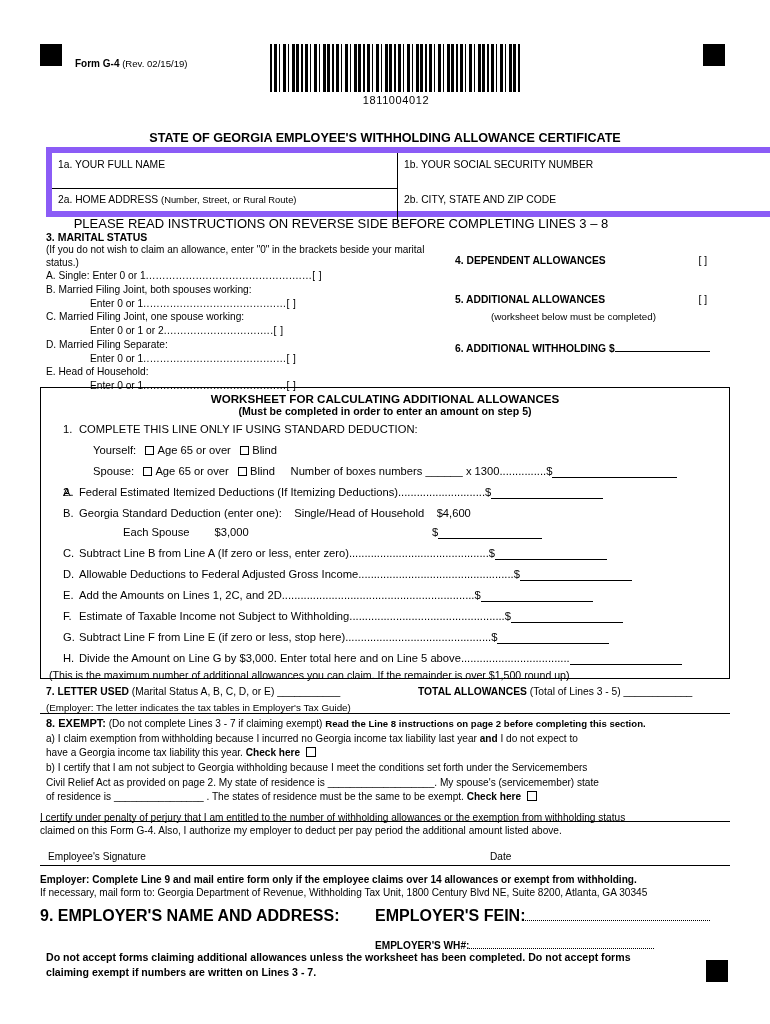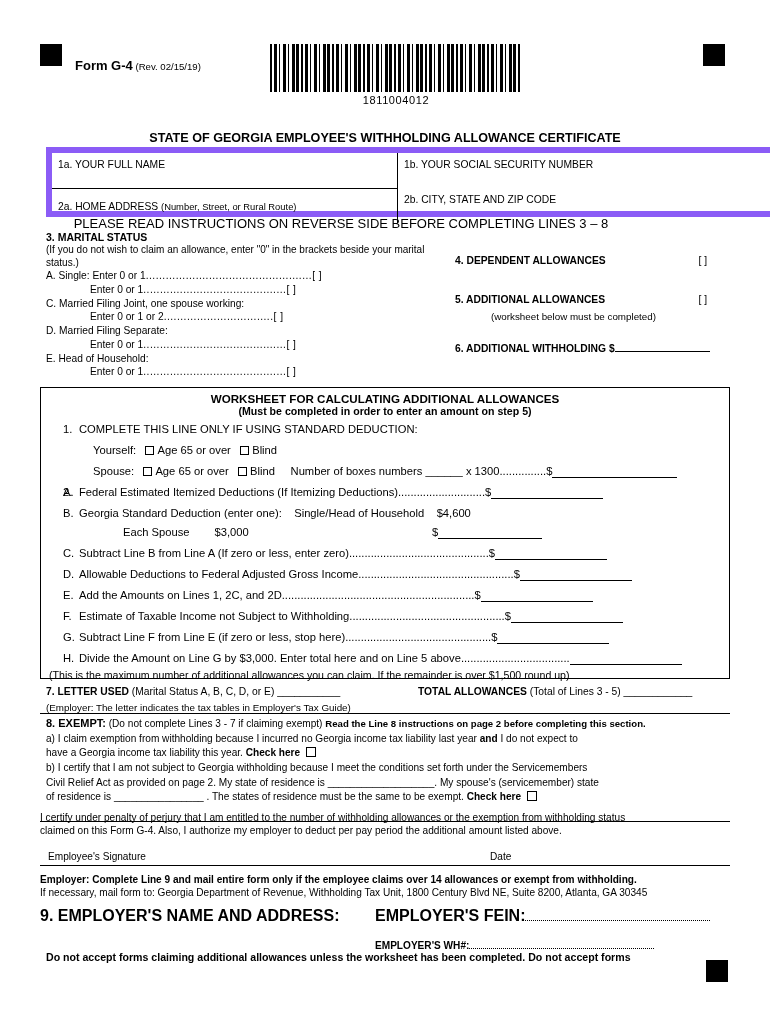--- a/index.html
+++ b/index.html
@@ -20,21 +20,21 @@
   
   .reg-mark { position: absolute; background: #000; width: 22px; height: 22px; }
   .reg-tl { left: 40px; top: 44px; }
   .reg-tr { left: 703px; top: 44px; }
   .reg-br { left: 706px; top: 960px; }
 
   .form-id {
     position: absolute; left: 75px; top: 58px;
     font-size: 9.6px;
   }
-  .form-id b { font-size: 13px; margin-top: 40px; }
+  .form-id b { font-size: 10px; margin-top: 40px; }
 
   
   .barcode-wrap {
     position: absolute; left: 270px; top: 44px; width: 252px; text-align: center;
   }
   .barcode {
     height: 48px; width: 100%;
     background-image: repeating-linear-gradient(
       to right,
       #000 0px, #000 2px, #fff 2px, #fff 4px,
@@ -58,21 +58,21 @@
     position: absolute; left: 46px; top: 147px; width: 764px; height: 70px;
     border: 6px solid #8b5cf6;
   }
   .idbox .cell {
     position: absolute; font-size: 10.3px; padding: 4px 6px;
   }
   .idbox .vline { position: absolute; left: 345px; top: 0; width: 1px; height: 70px; background: #000; }
   .idbox .hline { position: absolute; left: 0; top: 35px; width: 345px; height: 1px; background: #000; }
   .c1a { left: 0; top: 2px; }
   .c1b { left: 346px; top: 2px; }
-  .c2a { left: 0; top: 37px; margin-top: 7px; }
+  .c2a { left: 0; top: 37px; }
   .c2b { left: 346px; top: 37px; }
   .small-note { font-size: 9.4px; }
 
   .read-instr {
     position: absolute; left: 0; top: 216px; width: 682px; text-align: center;
     font-size: 13px; font-weight: normal;
   }
 
   
   .marital { position: absolute; left: 46px; top: 231px; width: 400px; font-size: 10.2px; }
@@ -185,20 +185,23 @@
 
   <div class="read-instr">PLEASE READ INSTRUCTIONS ON REVERSE SIDE BEFORE COMPLETING LINES 3 – 8</div>
 
   <div class="marital">
     <div class="hdr">3. MARITAL STATUS</div>
     <div class="sub">(If you do not wish to claim an allowance, enter "0" in the brackets beside your marital status.)</div>
 
     <div class="row">
       <span>A. Single: Enter 0 or 1</span><span class="dots">..................................................[   ]</span>
     </div>
+    <div class="row">
+      <span>B. Married Filing Joint, both spouses working:</span>
+    </div>
     <div class="row ws-ind2">
       <span>Enter 0 or 1</span><span class="dots">...........................................[   ]</span>
     </div>
     <div class="row">
       <span>C. Married Filing Joint, one spouse working:</span>
     </div>
     <div class="row ws-ind2">
       <span>Enter 0 or 1 or 2</span><span class="dots">.................................[   ]</span>
     </div>
     <div class="row">
@@ -355,15 +358,16 @@
         <span>EMPLOYER'S FEIN:</span><span class="dash-ul"></span>
       </span>
     </div>
     <div class="wh">
       <span>EMPLOYER'S WH#:</span><span class="dash-ul"></span>
     </div>
   </div>
 
   <div class="footer-warn">
     <div>Do not accept forms claiming additional allowances unless the worksheet has been completed. Do not accept forms</div>
+    <div>claiming exempt if numbers are written on Lines 3 - 7.</div>
   </div>
 
 </div>
 
 </body></html>

